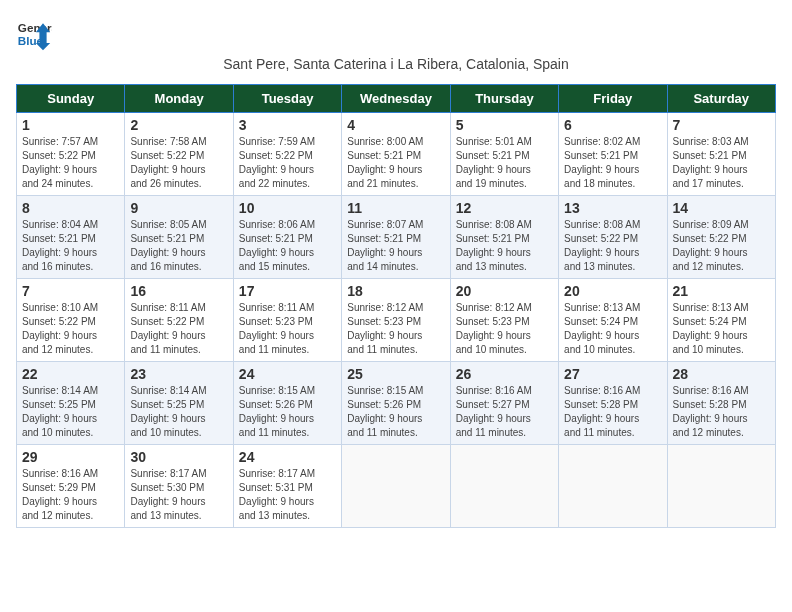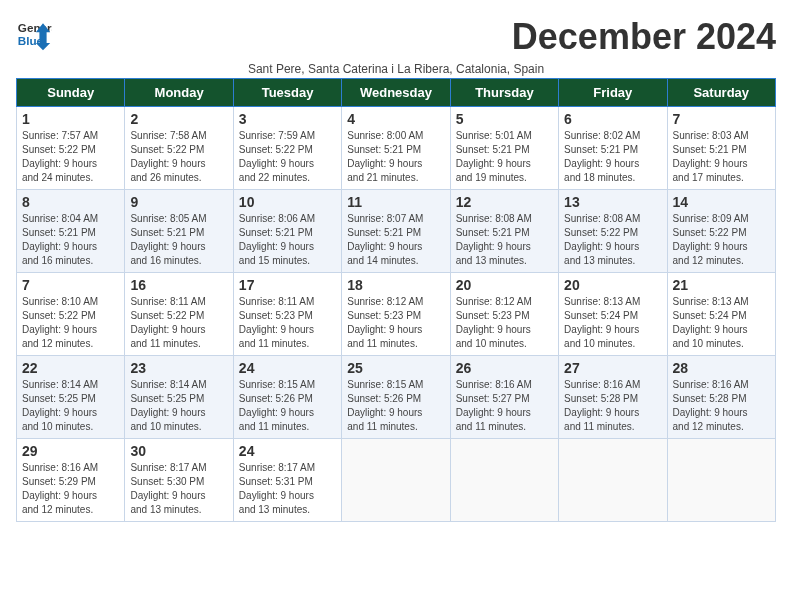--- a/index.html
+++ b/index.html
@@ -26,23 +26,23 @@
       margin-right: 4px;
     }
     .month-title {
       font-size: 36px;
       font-weight: bold;
       color: #333;
       text-align: right;
     }
     .location-title {
       text-align: center;
-      font-size: 12px;
+      font-size: 14px;
       color: #444;
-      margin-bottom: 2px;
+      margin-bottom: 12px;
     }
     table {
       width: 100%;
       border-collapse: collapse;
       table-layout: fixed;
     }
     thead th {
       background-color: #14532d;
       color: #fff;
       font-size: 13px;
@@ -85,21 +85,20 @@
 <body>
 
 <div class="header-logo">
   <div class="logo">
     <svg class="logo-icon" viewBox="0 0 40 40">
       <text x="2" y="18" font-size="13" font-weight="bold" fill="#333">General</text>
       <text x="2" y="32" font-size="13" font-weight="bold" fill="#1a6fb5">Blue</text>
       <polygon points="30,8 38,18 34,18 34,30 38,30 30,38 22,30 26,30 26,18 22,18" fill="#1a6fb5"></polygon>
     </svg>
   </div>
-  <div class="month-title">December 2024</div>
 </div>
 <div class="location-title">Sant Pere, Santa Caterina i La Ribera, Catalonia, Spain</div>
 
 <table>
   <thead>
     <tr id="header-row">
         <th>Sunday</th>
         <th>Monday</th>
         <th>Tuesday</th>
         <th>Wednesday</th>

